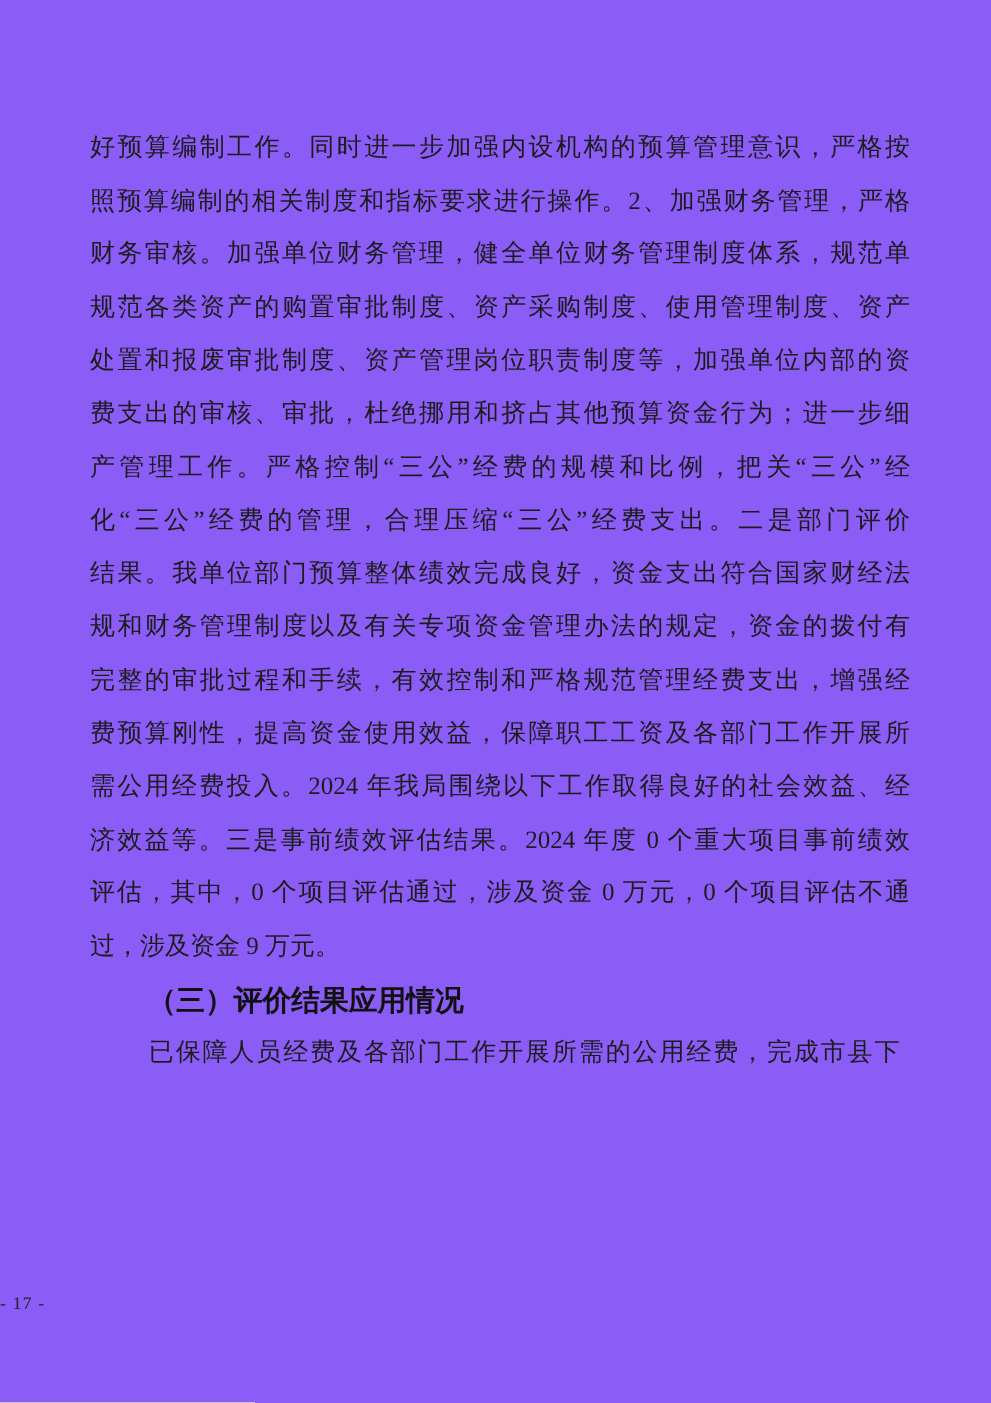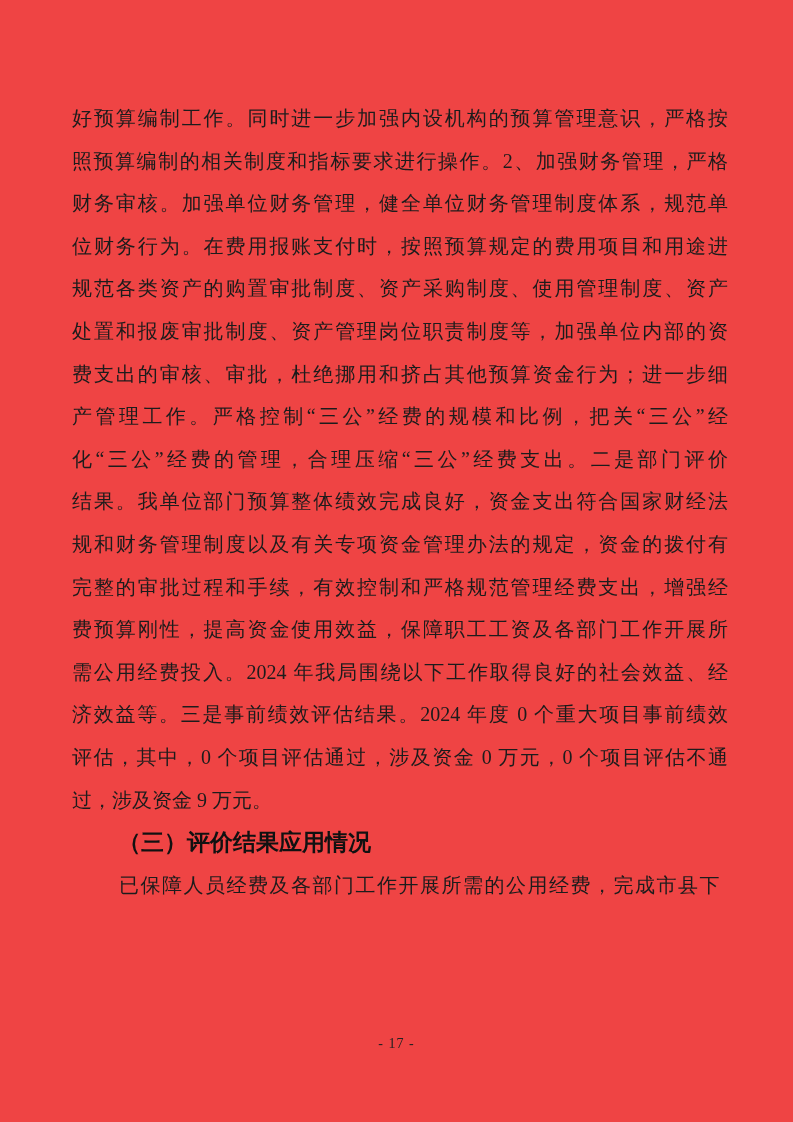--- a/index.html
+++ b/index.html
@@ -4,21 +4,21 @@
 <style>
   html, body {
     margin: 0;
     padding: 0;
     background: #ffffff;
   }
   .page {
     position: relative;
     width: 793px;
     height: 1122px;
-    background: #ef4444;
+    background: #8b5cf6;
     overflow: hidden;
     font-family: "Liberation Serif", "DejaVu Serif", serif;
     color: #1c1c1c;
     text-decoration: underline;
   }
   .content {
     position: absolute;
     left: 72px;
     top: 97px;
     width: 656px;
@@ -49,36 +49,35 @@
     font-weight: bold;
     text-indent: 2em;
     font-family: "Liberation Sans", "DejaVu Sans", sans-serif;
     color: #111111;
   }
   .footer {
     position: absolute;
     left: 0;
     top: 1036px;
     width: 793px;
-    text-align: center;
+    text-align: left;
     font-size: 14px;
     color: #222222;
     letter-spacing: 1px;
     font-family: "Liberation Serif", "DejaVu Serif", serif;
   }
 </style>
 </head>
 <body>
 
 <div class="page">
   <div class="content">
     <div class="line j">好预算编制工作。同时进一步加强内设机构的预算管理意识，严格按</div>
     <div class="line j">照预算编制的相关制度和指标要求进行操作。2、加强财务管理，严格</div>
     <div class="line j">财务审核。加强单位财务管理，健全单位财务管理制度体系，规范单</div>
-    <div class="line j">位财务行为。在费用报账支付时，按照预算规定的费用项目和用途进</div>
     <div class="line j">规范各类资产的购置审批制度、资产采购制度、使用管理制度、资产</div>
     <div class="line j">处置和报废审批制度、资产管理岗位职责制度等，加强单位内部的资</div>
     <div class="line j">费支出的审核、审批，杜绝挪用和挤占其他预算资金行为；进一步细</div>
     <div class="line j">产管理工作。严格控制“三公”经费的规模和比例，把关“三公”经</div>
     <div class="line j">化“三公”经费的管理，合理压缩“三公”经费支出。二是部门评价</div>
     <div class="line j">结果。我单位部门预算整体绩效完成良好，资金支出符合国家财经法</div>
     <div class="line j">规和财务管理制度以及有关专项资金管理办法的规定，资金的拨付有</div>
     <div class="line j">完整的审批过程和手续，有效控制和严格规范管理经费支出，增强经</div>
     <div class="line j">费预算刚性，提高资金使用效益，保障职工工资及各部门工作开展所</div>
     <div class="line j">需公用经费投入。2024 年我局围绕以下工作取得良好的社会效益、经</div>

